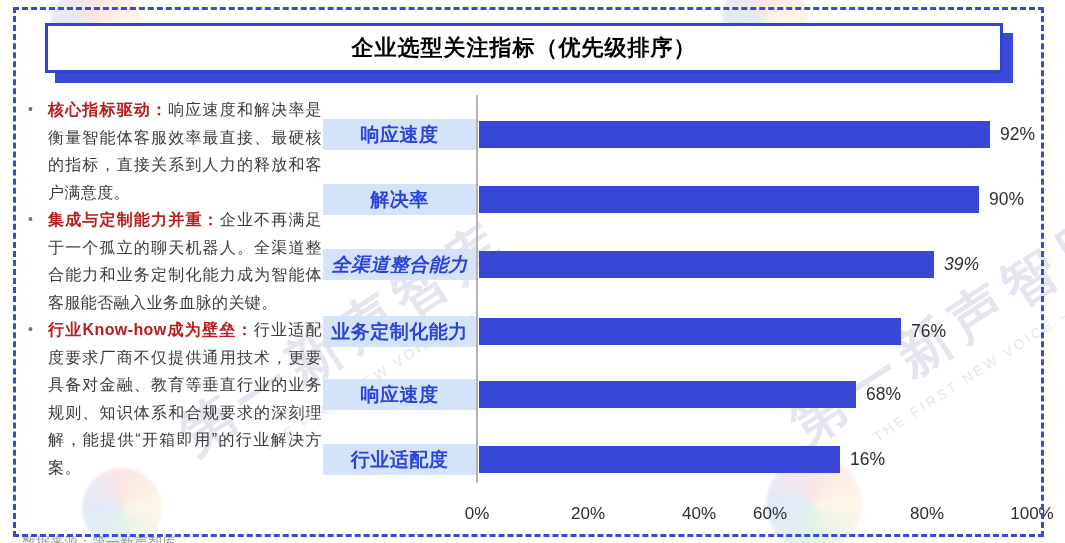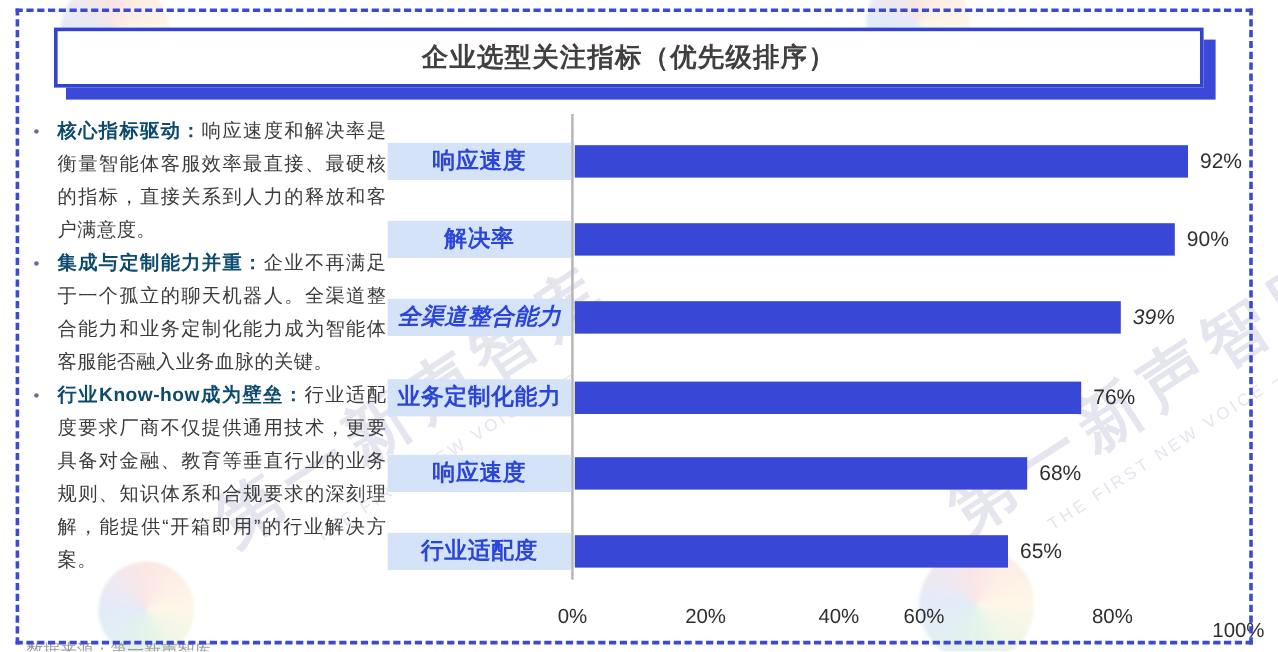--- a/index.html
+++ b/index.html
@@ -20,41 +20,41 @@
   .wm{position:absolute;transform:rotate(-33deg);text-align:center;color:#e4e5ef;z-index:0;}
   .wm-cn{font-size:54px;font-weight:bold;letter-spacing:9px;white-space:nowrap;}
   .wm-en{font-size:14px;letter-spacing:3px;margin-top:4px;white-space:nowrap;}
   .wm-left{left:120px;top:300px;width:460px;}
   .wm-right{left:730px;top:290px;width:460px;}
 
   
   .banner{position:absolute;left:45px;top:23px;width:952px;height:44px;background:#ffffff;
         border:3px solid #3243cf;box-shadow:10px 10px 0 0 #3a49d8;z-index:2;
         display:flex;align-items:center;justify-content:center;}
-  .title{margin:12px;font-size:22px;font-weight:bold;color:#404040;letter-spacing:1px;}
+  .title{margin:12px;font-size:22px;font-weight:bold;color:#000000;letter-spacing:1px;}
 
   
   .insights{position:absolute;left:22px;top:96px;width:300px;margin:0;padding:0;
         list-style:none;z-index:1;}
   .insights li{position:relative;padding-left:26px;font-size:16px;line-height:27.5px;
         color:#3b3b3b;text-align:justify;letter-spacing:0.4px;}
   .dot{position:absolute;left:6px;top:0;color:#6a6f8a;font-size:14px;}
-  .lead{font-weight:bold;color:#0c4a6e;}
+  .lead{font-weight:bold;color:#b91c1c;}
 
   
   .chart{position:absolute;left:0;top:0;width:1065px;height:543px;z-index:1;}
   .axis-line{position:absolute;left:476px;top:95px;width:2px;height:388px;background:#b3b3b3;}
   .row{position:absolute;left:323px;height:31px;display:flex;align-items:center;}
   .r0{top:119px;}.r1{top:184px;}.r2{top:249px;font-style:italic;}.r3{top:316px;}.r4{top:379px;}.r5{top:444px;}
   .pill{width:153px;height:31px;background:#d5e3f8;color:#2b45d9;font-weight:bold;
         font-size:19px;line-height:31px;text-align:center;letter-spacing:0.5px;}
   .bar{height:27px;background:#3847d6;margin-left:3px;}
   .val{margin-left:10px;font-size:17.5px;color:#2f2f2f;white-space:nowrap;}
   .tick{position:absolute;top:504px;transform:translateX(-50%);font-size:17px;color:#2e2e2e;}
-  .t0{left:477px;}.t1{left:588px;}.t2{left:699px;}.t3{left:770px;}.t4{left:927px;text-align:right;}.t5{left:1032px;margin-top:12px;}
+  .t0{left:477px;}.t1{left:588px;}.t2{left:699px;}.t3{left:770px;}.t4{left:927px;text-align:right;}.t5{left:1032px;}
 
   .source{position:absolute;left:22px;top:534px;font-size:14px;color:#9a9a9a;z-index:1;}
 </style>
 </head>
 <body>
 
 <div class="page">
   <div class="dashed-frame"></div>
 
   <div class="blob b1"></div>
@@ -111,21 +111,21 @@
       <div class="val">76%</div>
     </div>
     <div class="row r4">
       <div class="pill">响应速度</div>
       <div class="bar" style="width: 377px;"></div>
       <div class="val">68%</div>
     </div>
     <div class="row r5">
       <div class="pill">行业适配度</div>
       <div class="bar" style="width: 361px;"></div>
-      <div class="val">65%</div>
+      <div class="val">16%</div>
     </div>
 
     <div class="tick t0">0%</div>
     <div class="tick t1">20%</div>
     <div class="tick t2">40%</div>
     <div class="tick t3">60%</div>
     <div class="tick t4">80%</div>
     <div class="tick t5">100%</div>
   </div>
 

